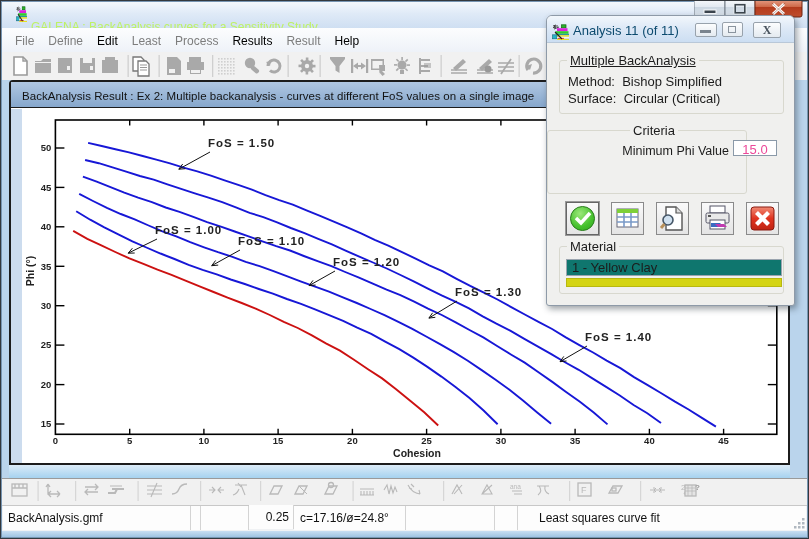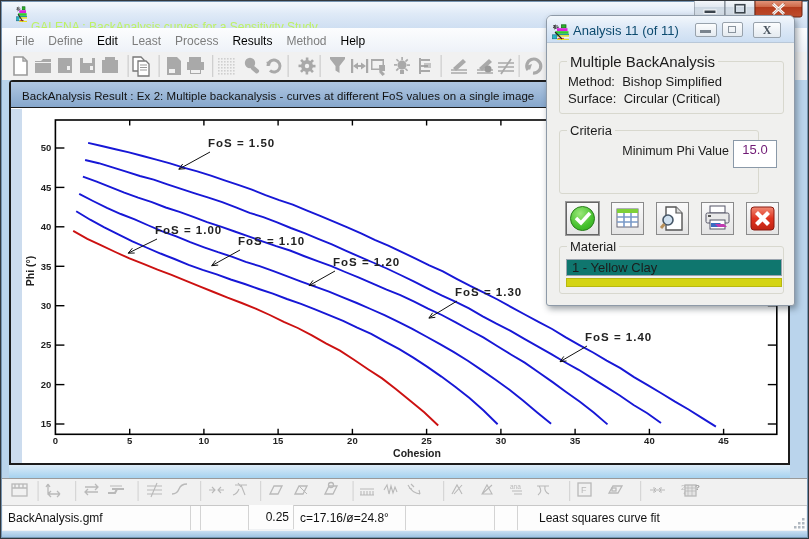--- a/index.html
+++ b/index.html
@@ -53,21 +53,21 @@
 <g stroke="#fff" stroke-width="3">
       <path d="M79 3 L90 13 M90 3 L79 13"></path>
     </g>
 <g stroke="#5a1c0c" stroke-width="0.7" fill="none">
       <path d="M77.8 2 L91.2 14 M91.2 2 L77.8 14" opacity="0.5"></path>
     </g>
 </svg>
 
 <div class="abs" style="left:2px;top:28px;width:805px;height:24px;background:linear-gradient(#fcfdfe,#eef2f8);"></div>
 <div class="abs" style="left:8px;top:34px;font-size:12px;color:#7d7d7d;">
-<span style="padding:0 7px;">File</span><span style="padding:0 7px;">Define</span><span style="padding:0 7px;color:#000;">Edit</span><span style="padding:0 7px;">Least</span><span style="padding:0 7px;">Process</span><span style="padding:0 7px;color:#000;">Results</span><span style="padding:0 7px;">Method</span><span style="padding:0 7px;color:#000;">Help</span>
+<span style="padding:0 7px;">File</span><span style="padding:0 7px;">Define</span><span style="padding:0 7px;color:#000;">Edit</span><span style="padding:0 7px;">Least</span><span style="padding:0 7px;">Process</span><span style="padding:0 7px;color:#000;">Results</span><span style="padding:0 7px;">Result</span><span style="padding:0 7px;color:#000;">Help</span>
 </div>
 
 <div class="abs" style="left:2px;top:52px;width:805px;height:28px;background:#f1f1f1;"></div>
 <svg class="abs" style="left:0;top:0;" width="809" height="90" viewBox="0 0 809 90">
     <rect x="127.5" y="55" width="1.3" height="22" fill="#cfcfcf"></rect>
     <rect x="158.5" y="55" width="1.3" height="22" fill="#cfcfcf"></rect>
     <rect x="212" y="55" width="1.3" height="22" fill="#cfcfcf"></rect>
     <rect x="287.5" y="55" width="1.3" height="22" fill="#cfcfcf"></rect>
     <rect x="319.5" y="55" width="1.3" height="22" fill="#cfcfcf"></rect>
     <rect x="440.5" y="55" width="1.3" height="22" fill="#cfcfcf"></rect>
@@ -451,30 +451,30 @@
 
   <div class="abs" style="left:148px;top:7px;width:22px;height:14px;border:1px solid #98a2ac;border-radius:2px;background:linear-gradient(#fcfdfe,#e4eaf0);"></div>
   <div class="abs" style="left:153px;top:14px;width:11px;height:3px;background:#7a848e;"></div>
   <div class="abs" style="left:175px;top:6px;width:21px;height:15px;border:1px solid #98a2ac;border-radius:2px;background:linear-gradient(#fcfdfe,#e4eaf0);"></div>
   <div class="abs" style="left:181px;top:10px;width:8px;height:7px;border:1.5px solid #8a949e;"></div>
   <div class="abs" style="left:206px;top:6px;width:28px;height:16px;border:1px solid #98a2ac;border-radius:2px;background:linear-gradient(#fcfdfe,#e4eaf0);display:flex;align-items:center;justify-content:center;">
       <span style="font:bold 12px 'Liberation Serif';color:#4a545e;">X</span>
     </div>
 
   <fieldset style="position:absolute;left:12px;top:37px;width:225px;height:61px;border:1px solid #d8d8ce;border-radius:3px;">
-    <legend style="font-size:15px;color:#1c1c1c;margin-left:7px;padding:0 3px;">Multiple BackAnalysis</legend>
+    <legend style="font-size:13px;color:#1c1c1c;margin-left:7px;padding:0 3px;text-decoration:underline;">Multiple BackAnalysis</legend>
   </fieldset>
   <div class="abs" style="left:21px;top:75px;font-size:13px;color:#1c1c1c;">Surface:&nbsp; Circular (Critical)</div>
   <div class="abs" style="left:21px;top:58px;font-size:13px;color:#1c1c1c;">Method:&nbsp; Bishop Simplified</div>
 
-  <fieldset style="position:absolute;left:12px;top:107px;width:200px;height:71px;border:1px solid #d8d8ce;border-radius:3px;">
+  <fieldset style="position:absolute;left:0;top:107px;width:200px;height:71px;border:1px solid #d8d8ce;border-radius:3px;text-align:center;">
     <legend style="font-size:13px;color:#1c1c1c;margin-left:7px;padding:0 3px;">Criteria</legend>
   </fieldset>
   <div class="abs" style="left:0;top:128px;width:182px;font-size:12.5px;color:#1c1c1c;text-align:right;">Minimum Phi Value</div>
-  <div class="abs" style="left:186px;top:124px;width:44px;height:28px;background:#fff;border:1px solid #8a99a8;font-size:13px;color:#701a75;text-align:center;line-height:17px;">15.0</div>
+  <div class="abs" style="left:186px;top:124px;width:44px;height:16px;background:#fff;border:1px solid #8a99a8;font-size:13px;color:#ec4899;text-align:center;line-height:17px;">15.0</div>
 
   <div class="abs" style="left:19px;top:186px;width:33px;height:33px;border:1px solid #666;outline:1px solid #999;background:linear-gradient(#fafafa,#e4e4e4);">
     <svg width="31" height="31" viewBox="0 0 31 31">
         <circle cx="15.5" cy="15.5" r="12" fill="url(#gr1)" stroke="#2a7d1e" stroke-width="1"></circle>
         <defs>
           <radialGradient id="gr1" cx="0.4" cy="0.3" r="0.9">
             <stop offset="0" stop-color="#9be87a"></stop>
             <stop offset="0.6" stop-color="#46c12e"></stop>
             <stop offset="1" stop-color="#2fa51c"></stop>
           </radialGradient>

